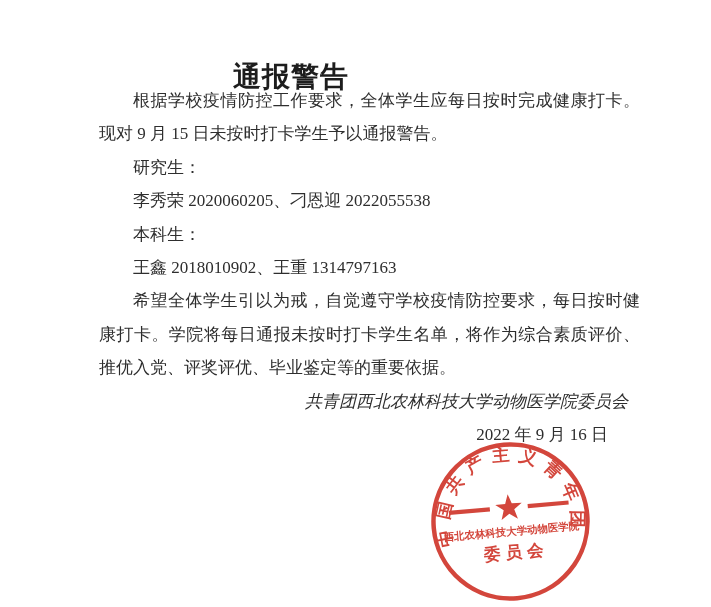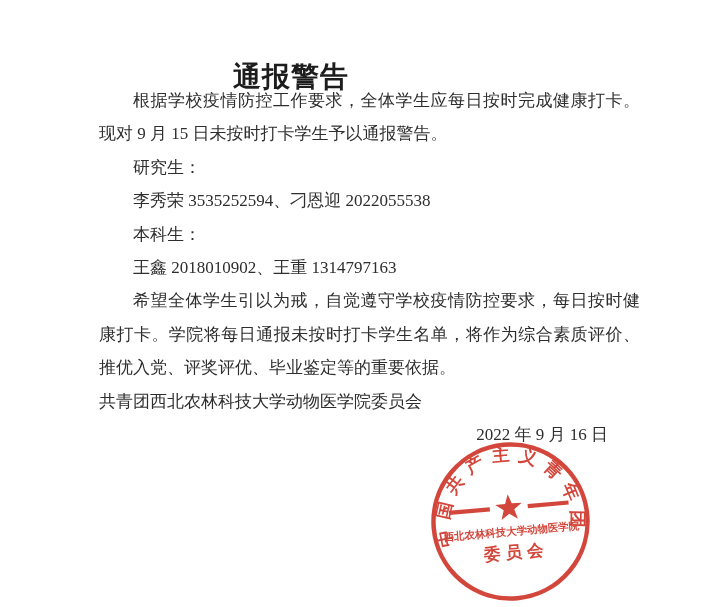--- a/index.html
+++ b/index.html
@@ -38,23 +38,24 @@
     line-height: 33.4px;
     text-align: justify;
   }
   .doc-body p {
     margin: 0;
   }
   .indent {
     text-indent: 2em;
   }
   .sig-line {
-    text-align: left;
+    text-align: right;
     text-indent: 0;
     padding-right: 12px;
+    font-style: italic;
   }
   .date-line {
     text-align: right;
     text-indent: 0;
     padding-right: 32px;
   }
   .stamp {
     position: absolute;
     left: 427px;
     top: 438px;
@@ -75,21 +76,21 @@
 
 <div class="page">
 
   <div class="doc-title">通报警告</div>
 
   <div class="doc-body">
     <p class="indent">根据学校疫情防控工作要求，全体学生应每日按时完成健康打卡。现对 9 月 15 日未按时打卡学生予以通报警告。</p>
 
     <p class="indent">研究生：</p>
 
-    <p class="indent">李秀荣 3535252594、刁恩迎 2022055538</p>
+    <p class="indent">李秀荣 2020060205、刁恩迎 2022055538</p>
 
     <p class="indent">本科生：</p>
 
     <p class="indent">王鑫 2018010902、王重 1314797163</p>
 
     <p class="indent">希望全体学生引以为戒，自觉遵守学校疫情防控要求，每日按时健康打卡。学院将每日通报未按时打卡学生名单，将作为综合素质评价、推优入党、评奖评优、毕业鉴定等的重要依据。</p>
 
     <p class="sig-line">共青团西北农林科技大学动物医学院委员会</p>
 
     <p class="date-line">2022 年 9 月 16 日</p>

